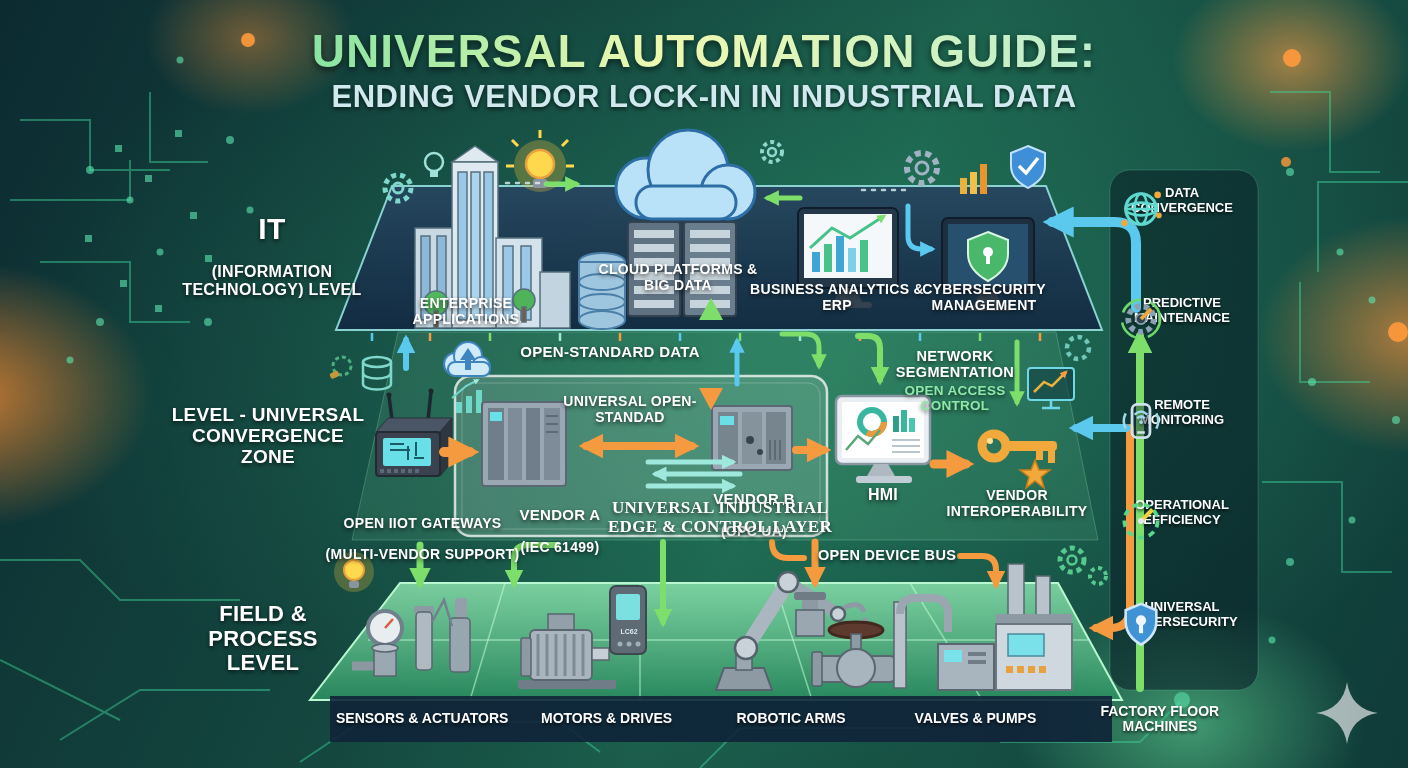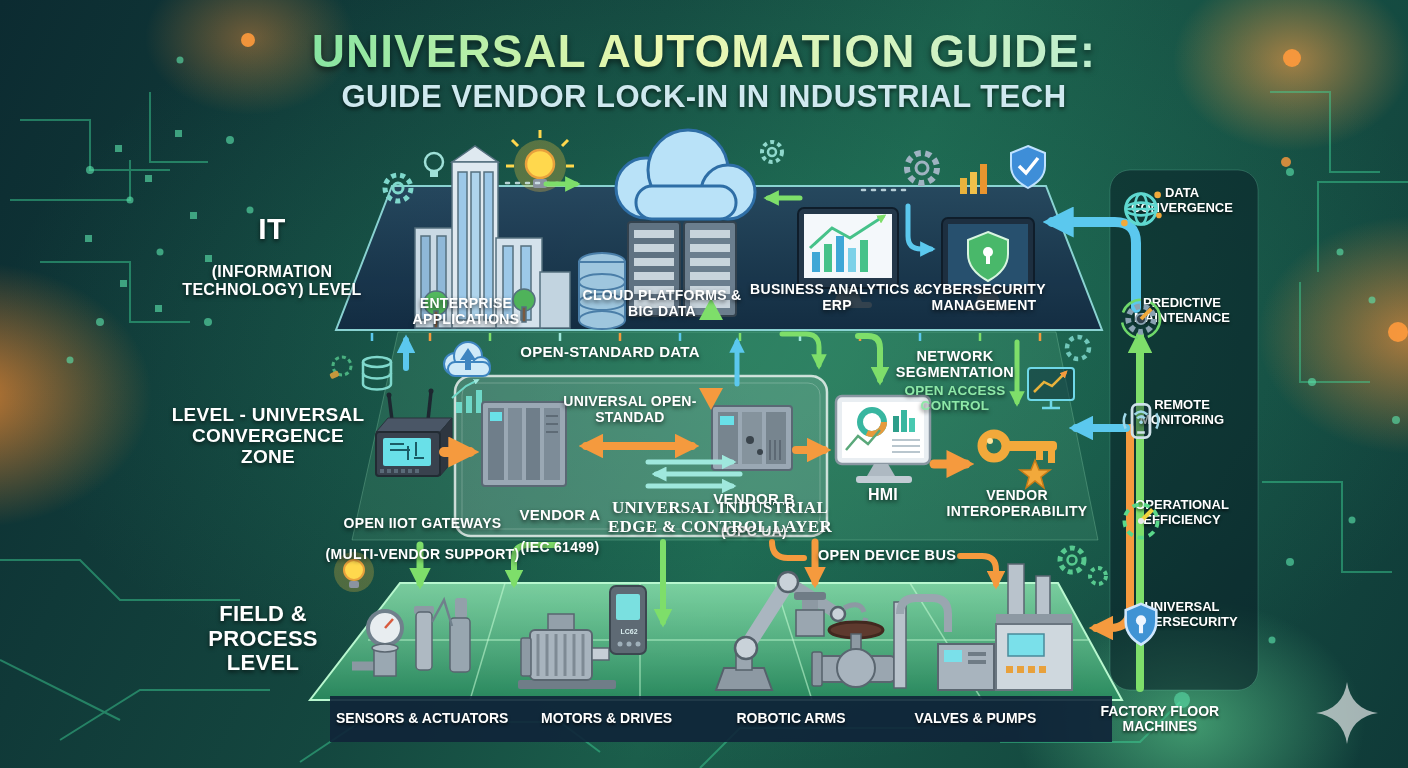--- a/index.html
+++ b/index.html
@@ -467,33 +467,33 @@
     <path d="M663,542 v80" stroke="#7ede6a" stroke-width="6" marker-end="url(#mg)"></path>
     <path d="M815,542 v40" stroke="#f59a3e" stroke-width="7" marker-end="url(#mo)"></path>
     <path d="M772,542 q0,16 16,16 h16" stroke="#f59a3e" stroke-width="6"></path>
     <path d="M960,556 h22 q14,0 14,14 v14" stroke="#f59a3e" stroke-width="6" marker-end="url(#mo)"></path>
   </g>
   <polygon points="699,320 711,298 723,320" fill="#7ede6a"></polygon>
   <polygon points="699,388 711,410 723,388" fill="#f59a3e"></polygon>
 </svg>
 
 <div class="t title1">UNIVERSAL AUTOMATION GUIDE:</div>
-<div class="t title2">GUIDE VENDOR LOCK-IN IN INDUSTRIAL TECH</div>
+<div class="t title2">ENDING VENDOR LOCK-IN IN INDUSTRIAL DATA</div>
 
 <div class="t" style="left:172px;top:194px;width:200px;">
   <div class="lvl-big">IT</div>
   <div class="lvl-sub">(INFORMATION TECHNOLOGY) LEVEL</div>
 </div>
 <div class="t" style="left:168px;top:386px;width:200px;">
   <div style="font-size:19px;">LEVEL - UNIVERSAL CONVERGENCE ZONE</div>
 </div>
 <div class="t" style="left:178px;top:602px;width:170px;font-size:22px;">FIELD &amp; PROCESS LEVEL</div>
 
 <div class="t it-label" style="left:376px;top:274px;margin-top:22px;">ENTERPRISE APPLICATIONS</div>
-<div class="t it-label" style="left:572px;top:288px;">CLOUD PLATFORMS &amp; BIG DATA</div>
+<div class="t it-label" style="left:572px;top:262px;padding-left:16px;">CLOUD PLATFORMS &amp; BIG DATA</div>
 <div class="t it-label" style="left:747px;top:282px;">BUSINESS ANALYTICS &amp; ERP</div>
 <div class="t it-label" style="left:894px;top:282px;">CYBERSECURITY MANAGEMENT</div>
 
 <div class="t" style="left:520px;top:344px;width:180px;font-size:15px;">OPEN-STANDARD DATA</div>
 <div class="t" style="left:552px;top:394px;width:156px;font-size:14px;">UNIVERSAL OPEN-STANDAD</div>
 <div class="t" style="left:325px;top:500px;width:195px;font-size:14px;">
   <div>OPEN IIOT GATEWAYS</div>
   <div>(MULTI-VENDOR SUPPORT)</div>
 </div>
 <div class="t" style="left:498px;top:490px;width:124px;font-size:15px;">

